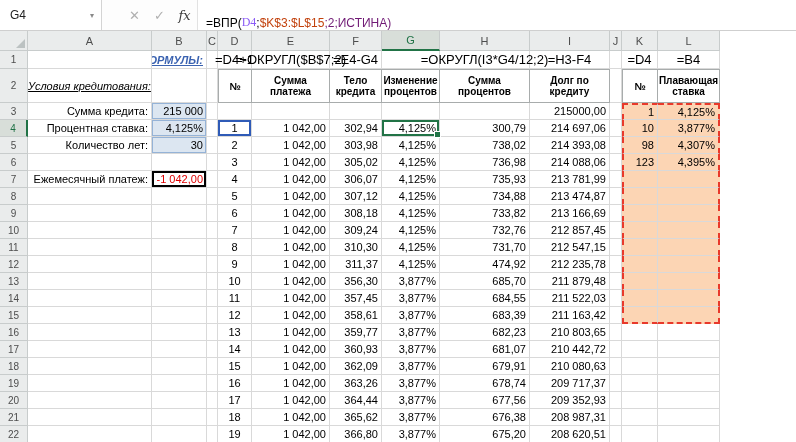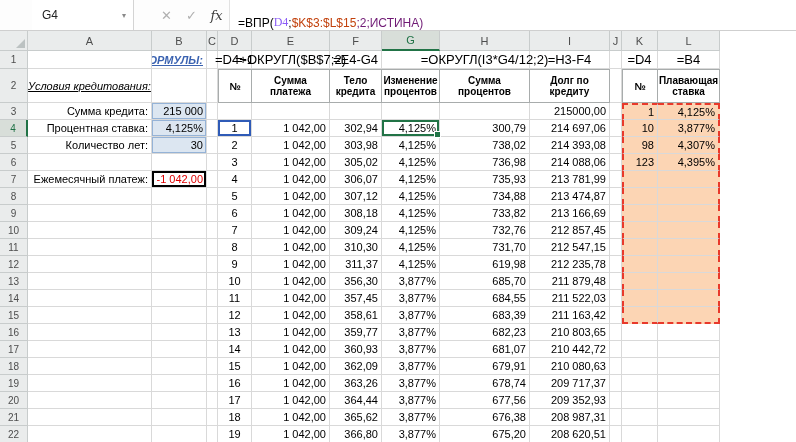--- a/index.html
+++ b/index.html
@@ -4,21 +4,21 @@
 <style>
   * { box-sizing: border-box; margin: 0; padding: 0; }
   html,body { width: 796px; height: 442px; overflow: hidden; background: #fff;
               font-family: "Liberation Sans", sans-serif; }
   .app { width: 796px; height: 442px; overflow: hidden; background: #fff; }
 
   
   .fbar { height: 31px; display: flex; align-items: stretch; background: #fdfdfd;
           border-bottom: 1px solid #cfcfcf; }
   .namebox { width: 102px; display: flex; align-items: center; background: #fff;
-             border-right: 1px solid #d4d4d4; padding-left: 10px; font-size: 12px; color:#222;margin-left:32px; }
+             border-right: 1px solid #d4d4d4; padding-left: 10px; font-size: 12px; color:#222; }
   .nb-arrow { margin-left: auto; padding: 0 7px; color: #8a8a8a; font-size: 8px; }
   .fsplit { width: 20px; }
   .fbtn { width: 25px; display: flex; align-items: center; justify-content: center;
           color: #b0b0b0; font-size: 13px; }
   .fbtn.fx { color: #3c3c3c; font-style: italic; font-family: "DejaVu Serif", serif; }
   .finput { flex: 1; display: flex; align-items: flex-end; padding-left: 8px;
             border-left: 1px solid #e2e2e2; background: #fff; font-size: 12px; white-space: pre; }
 
   
   .sheet { display: grid; width: 796px; height: 411px; overflow: hidden; background: #fff;
@@ -254,21 +254,21 @@
       <div class="c orange rr"></div>
       <div class="fillcell"></div>
       <div class="rowhead">12</div>
       <div class="c"></div>
       <div class="c"></div>
       <div class="c"></div>
       <div class="c tc">9</div>
       <div class="c tr">1 042,00</div>
       <div class="c tr">311,37</div>
       <div class="c tr">4,125%</div>
-      <div class="c tr">619,98</div>
+      <div class="c tr">474,92</div>
       <div class="c tr">212 235,78</div>
       <div class="c"></div>
       <div class="c orange rl"></div>
       <div class="c orange rr"></div>
       <div class="fillcell"></div>
       <div class="rowhead">13</div>
       <div class="c"></div>
       <div class="c"></div>
       <div class="c"></div>
       <div class="c tc">10</div>

